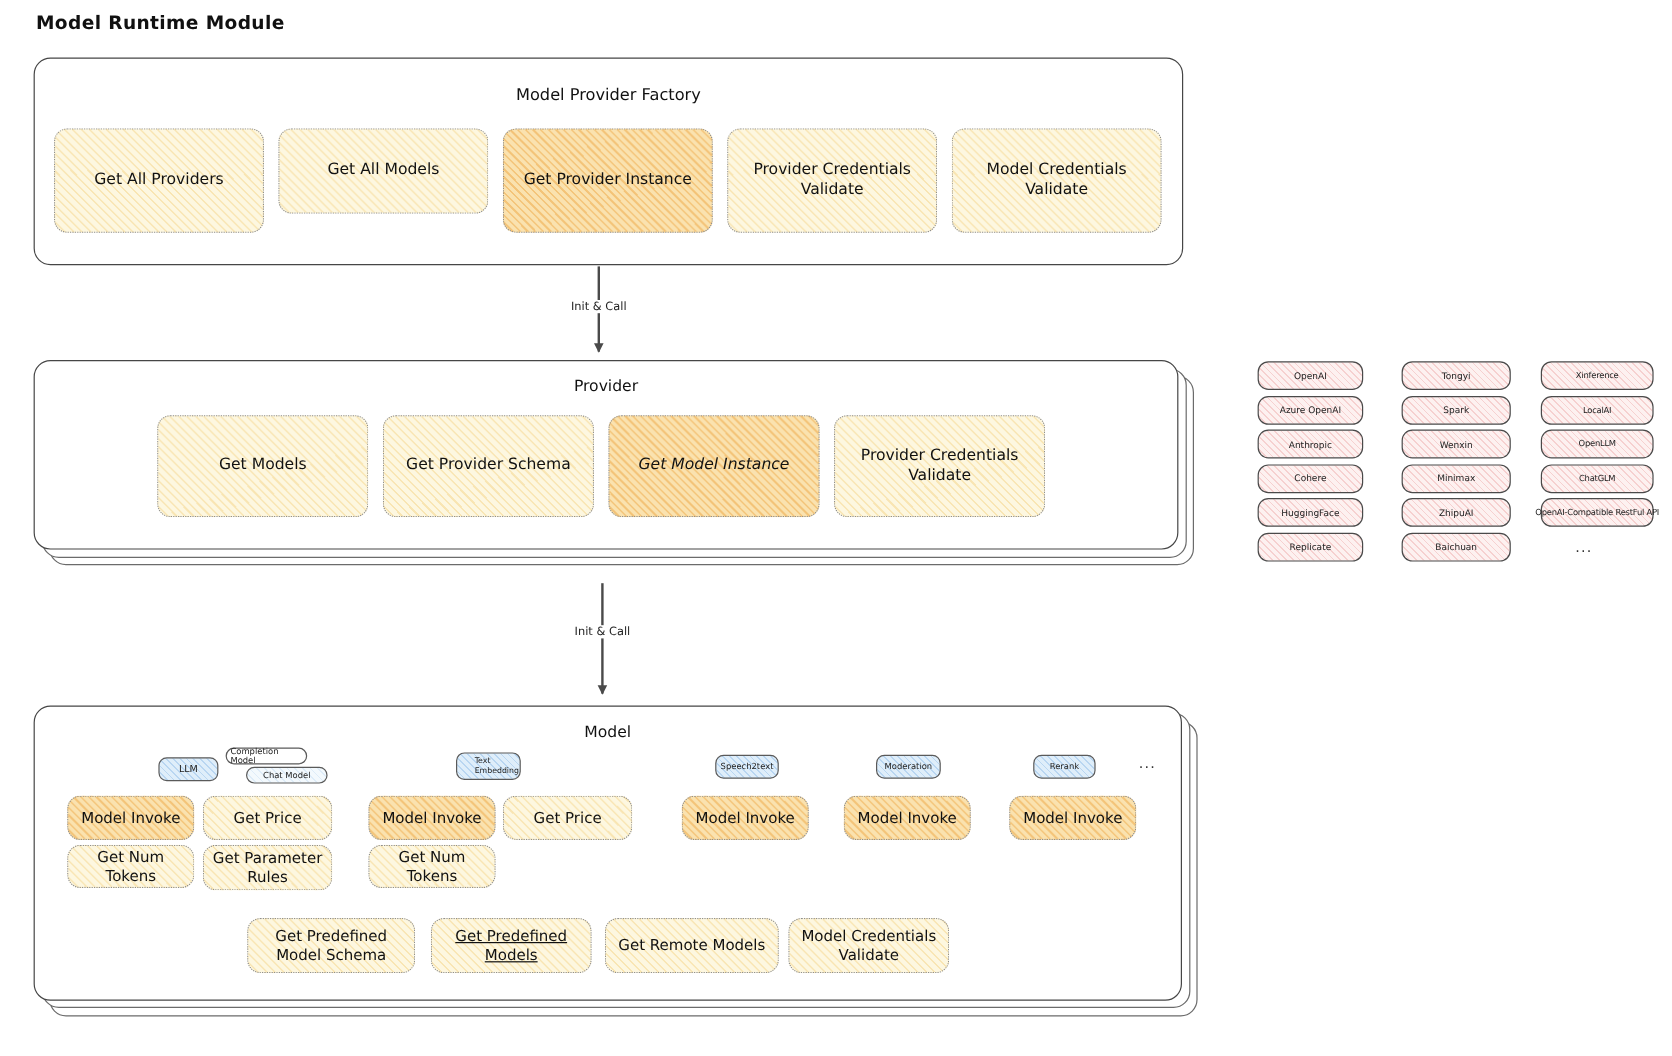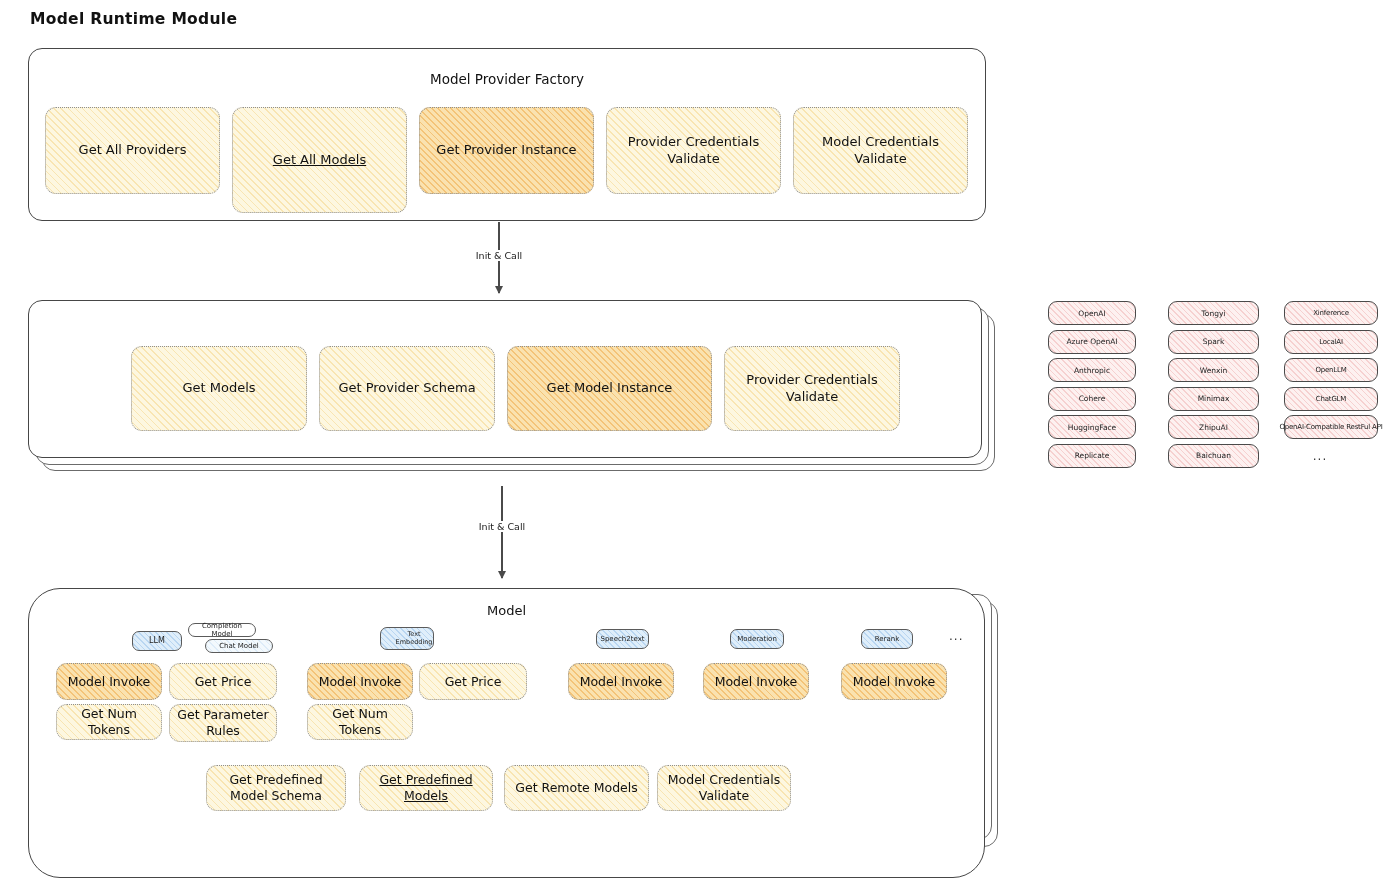--- a/index.html
+++ b/index.html
@@ -31,57 +31,58 @@
   .pcol-0{left:1026px;top:301px;width:110px;}
   .pcol-1{left:1146px;top:301px;width:113px;}
   .pcol-2{left:1262px;top:301px;width:116px;}
   .pill{height:24px;border:1.3px solid #4a4a4a;border-radius:9px;display:flex;align-items:center;justify-content:center;
         font-size:7.5px;color:#222;box-sizing:border-box;white-space:nowrap;padding:0 2px;margin-left:22px;}
   .pcol-2 .pill{font-size:7px;letter-spacing:-.2px;}
   .pill-more{height:24px;display:flex;align-items:center;justify-content:center;font-size:12px;color:#333;letter-spacing:1px;}
 
   
   .tab{position:absolute;border:1.2px solid #5a5a5a;border-radius:7px;display:flex;align-items:center;justify-content:center;
-       text-align:center;color:#222;box-sizing:border-box;line-height:1.15;padding:0 3px;}
+       color:#222;box-sizing:border-box;line-height:1.15;padding:0 3px;}
   .tabs-more{position:absolute;font-size:12px;color:#333;letter-spacing:1px;}
 
   
   .arrow{position:absolute;width:1.6px;background:#4a4a4a;}
   .arrow::after{content:'';position:absolute;bottom:-1px;left:50%;transform:translateX(-50%);
                 border-left:4.5px solid transparent;border-right:4.5px solid transparent;border-top:8px solid #4a4a4a;}
   .arrow-label{position:absolute;transform:translateX(-50%);background:#fff;padding:0 5px;font-size:9.5px;color:#222;white-space:nowrap;}
 </style>
 </head>
 <body>
 
 <div class="canvas">
 
   <div class="page-title">Model Runtime Module</div>
 
   <div class="box" style="left:28px;top:48px;width:958px;height:173px;">
     <div class="box-title" style="top:22px;font-size:13.5px;">Model Provider Factory</div>
     <div class="btn-row" style="left:16px;top:58px;gap:12px;">
         <div class="btn fill-yellow" style="width: 175px; height: 87px;">Get All Providers</div>
-        <div class="btn fill-yellow" style="width: 175px; height: 106px; text-decoration: underline;">Get All Models</div>
+        <div class="btn fill-yellow" style="width: 175px; height: 71px;">Get All Models</div>
         <div class="btn fill-orange" style="width: 175px; height: 87px;">Get Provider Instance</div>
         <div class="btn fill-yellow" style="width: 175px; height: 87px;">Provider Credentials Validate</div>
         <div class="btn fill-yellow" style="width: 175px; height: 87px;">Model Credentials Validate</div>
       </div>
   </div>
 
   <div class="arrow" style="left:498px;top:222px;height:71px;"></div>
   <div class="arrow-label" style="left:499px;top:250px;">Init &amp; Call</div>
 
   <div class="box-back" style="left:41px;top:313px;width:954px;height:158px;"></div>
   <div class="box-back" style="left:35px;top:307px;width:954px;height:158px;"></div>
   <div class="box" style="left:28px;top:300px;width:954px;height:158px;">
+    <div class="box-title" style="top:14px;">Provider</div>
     <div class="btn-row" style="left:102px;top:45px;gap:12px;">
         <div class="btn fill-yellow" style="width: 176px; height: 85px;">Get Models</div>
         <div class="btn fill-yellow" style="width: 176px; height: 85px;">Get Provider Schema</div>
-        <div class="btn fill-orange" style="width: 205px; height: 85px;">Get Model Instance</div>
+        <div class="btn fill-orange" style="width: 176px; height: 85px; font-style: italic;">Get Model Instance</div>
         <div class="btn fill-yellow" style="width: 176px; height: 85px;">Provider Credentials Validate</div>
       </div>
   </div>
 
   <div>
     <div class="pcol pcol-0">
         <div class="pill fill-pink">OpenAI</div>
         <div class="pill fill-pink">Azure OpenAI</div>
         <div class="pill fill-pink">Anthropic</div>
         <div class="pill fill-pink">Cohere</div>
@@ -104,21 +105,21 @@
         <div class="pill fill-pink">OpenAI-Compatible RestFul API</div>
         <div class="pill-more">...</div>
       </div>
   </div>
 
   <div class="arrow" style="left:501px;top:486px;height:92px;"></div>
   <div class="arrow-label" style="left:502px;top:521px;">Init &amp; Call</div>
 
   <div class="box-back" style="left:41px;top:601px;width:957px;height:246px;"></div>
   <div class="box-back" style="left:35px;top:594px;width:957px;height:246px;"></div>
-  <div class="box" style="left:28px;top:588px;width:957px;height:290px;border-radius:32px;">
+  <div class="box" style="left:28px;top:588px;width:957px;height:246px;">
     <div class="box-title" style="top:14px;">Model</div>
     <div class="tabs-more" style="left:920px;top:40px;">...</div>
   <div class="tab fill-blue" style="left: 103px; top: 42px; width: 50px; height: 20px; font-size: 8px;">LLM</div>
       <div class="tab fill-white" style="left: 159px; top: 34px; width: 68px; height: 14px; font-size: 7px;">Completion Model</div>
       <div class="tab fill-chat" style="left: 176px; top: 50px; width: 68px; height: 14px; font-size: 7px;">Chat Model</div>
       <div class="tab fill-blue" style="left: 351px; top: 38px; width: 54px; height: 23px; font-size: 6.5px; padding-left: 17px;">Text Embedding</div>
       <div class="tab fill-blue" style="left: 567px; top: 40px; width: 53px; height: 20px; font-size: 7px;">Speech2text</div>
       <div class="tab fill-blue" style="left: 701px; top: 40px; width: 54px; height: 20px; font-size: 7px;">Moderation</div>
       <div class="tab fill-blue" style="left: 832px; top: 40px; width: 52px; height: 20px; font-size: 7px;">Rerank</div>
       <div class="btn fill-orange" style="position: absolute; left: 27px; top: 74px; width: 106px; height: 37px; font-size: 12.5px;">Model Invoke</div>

